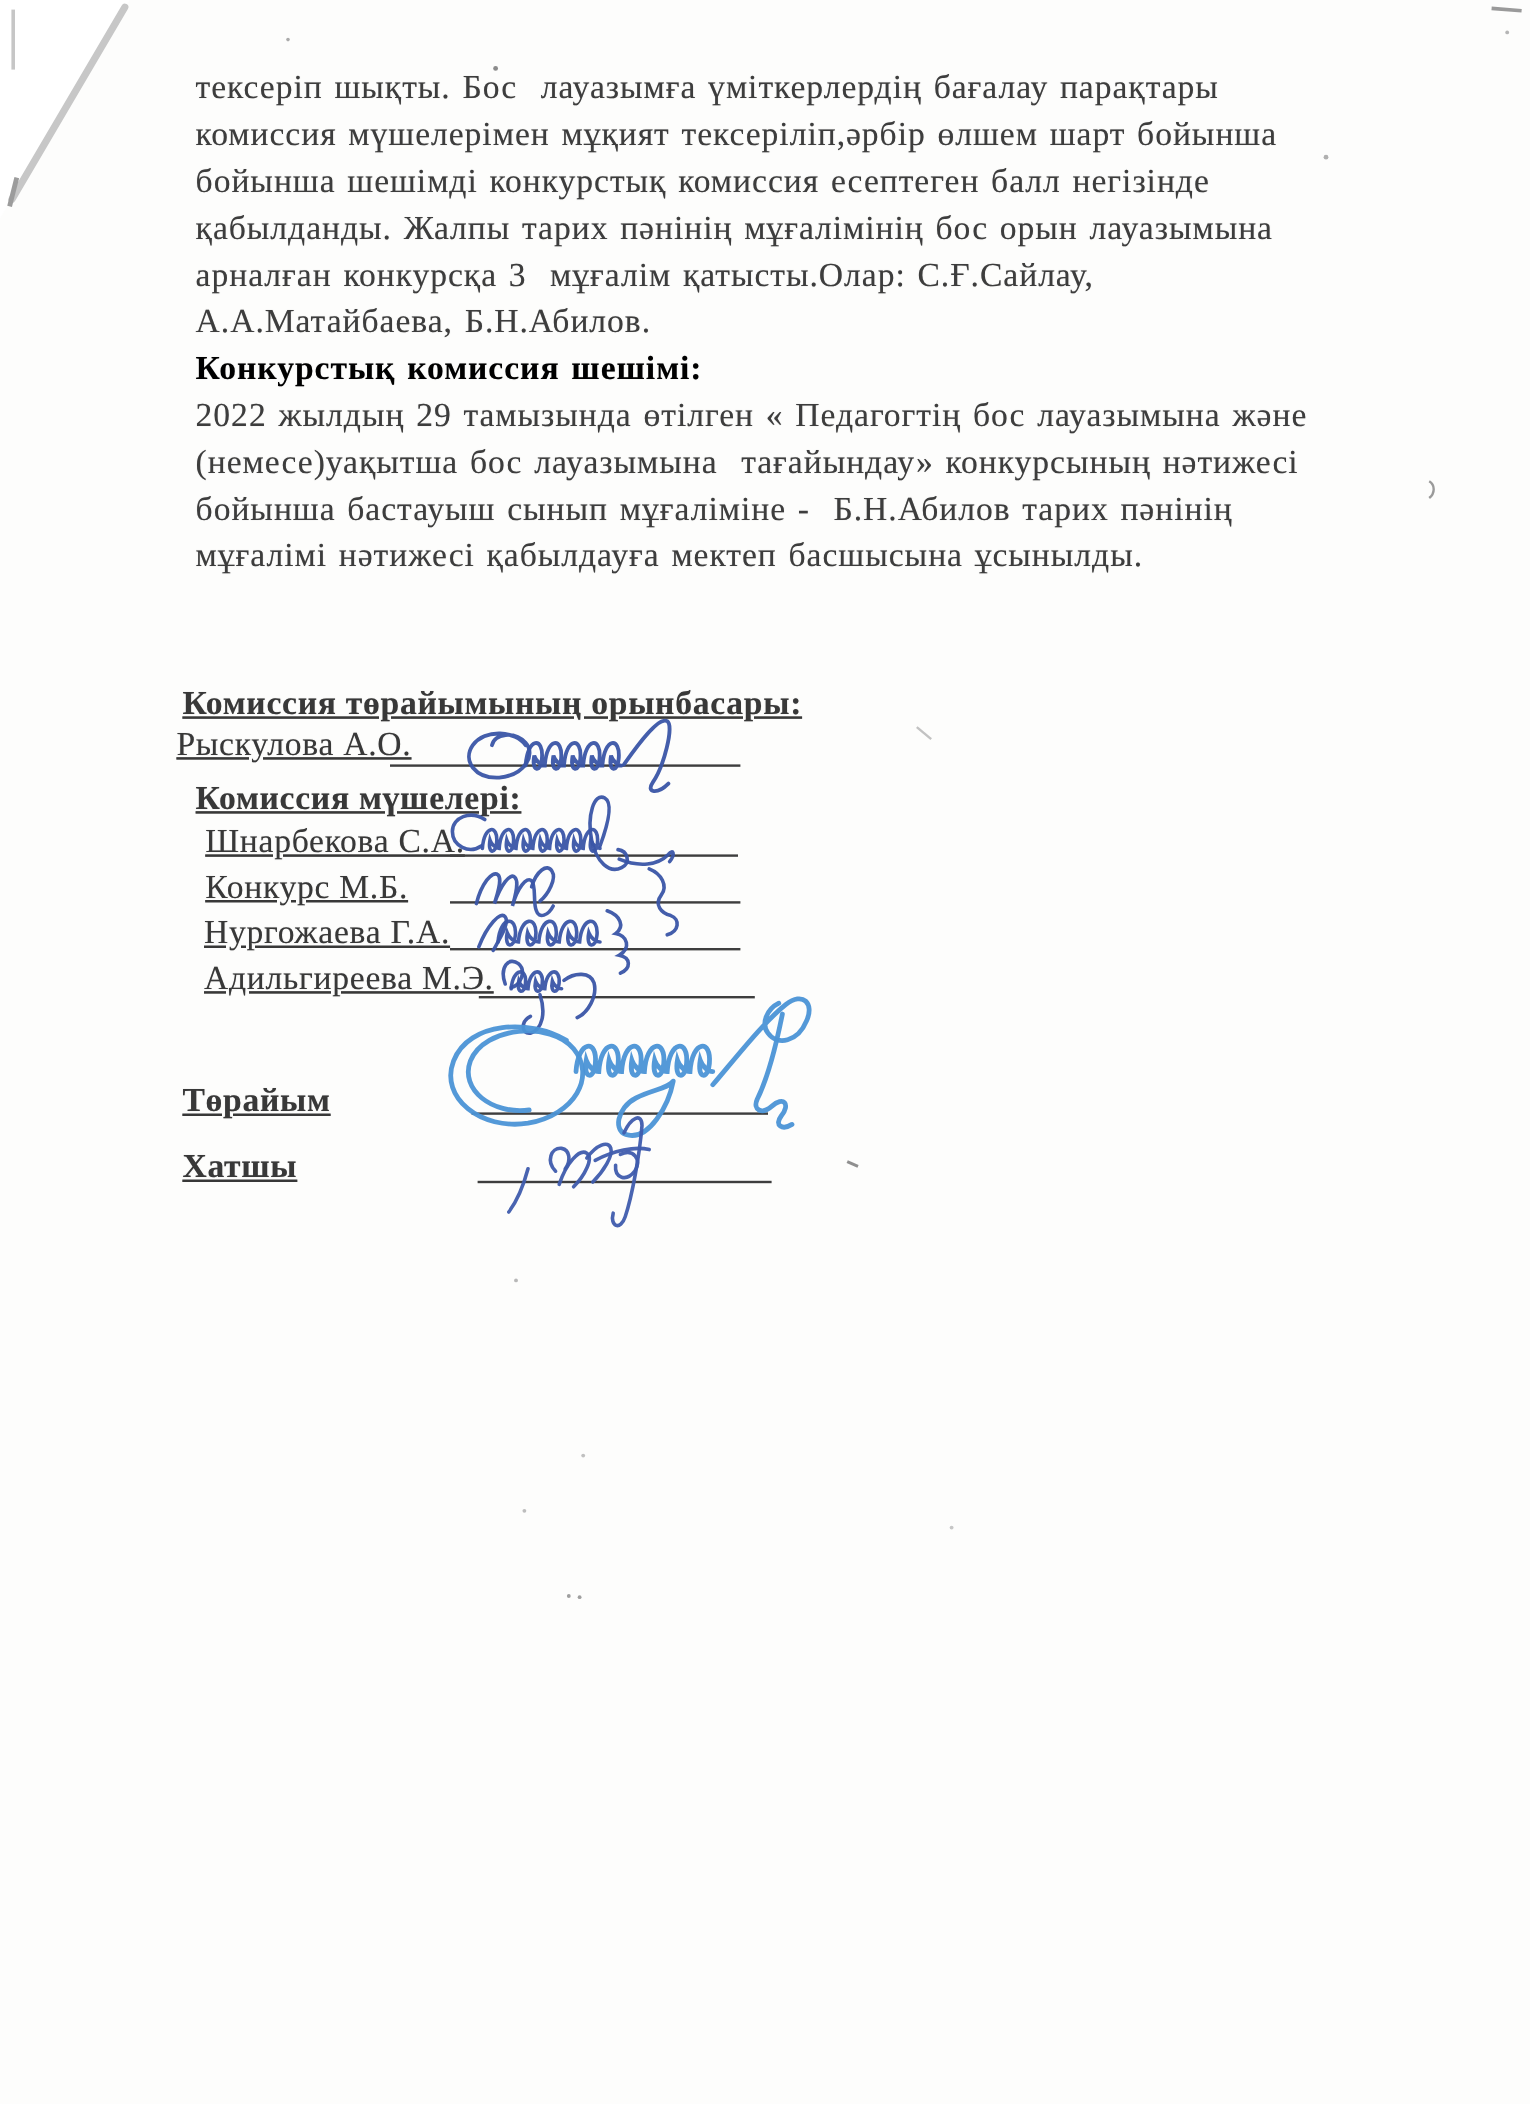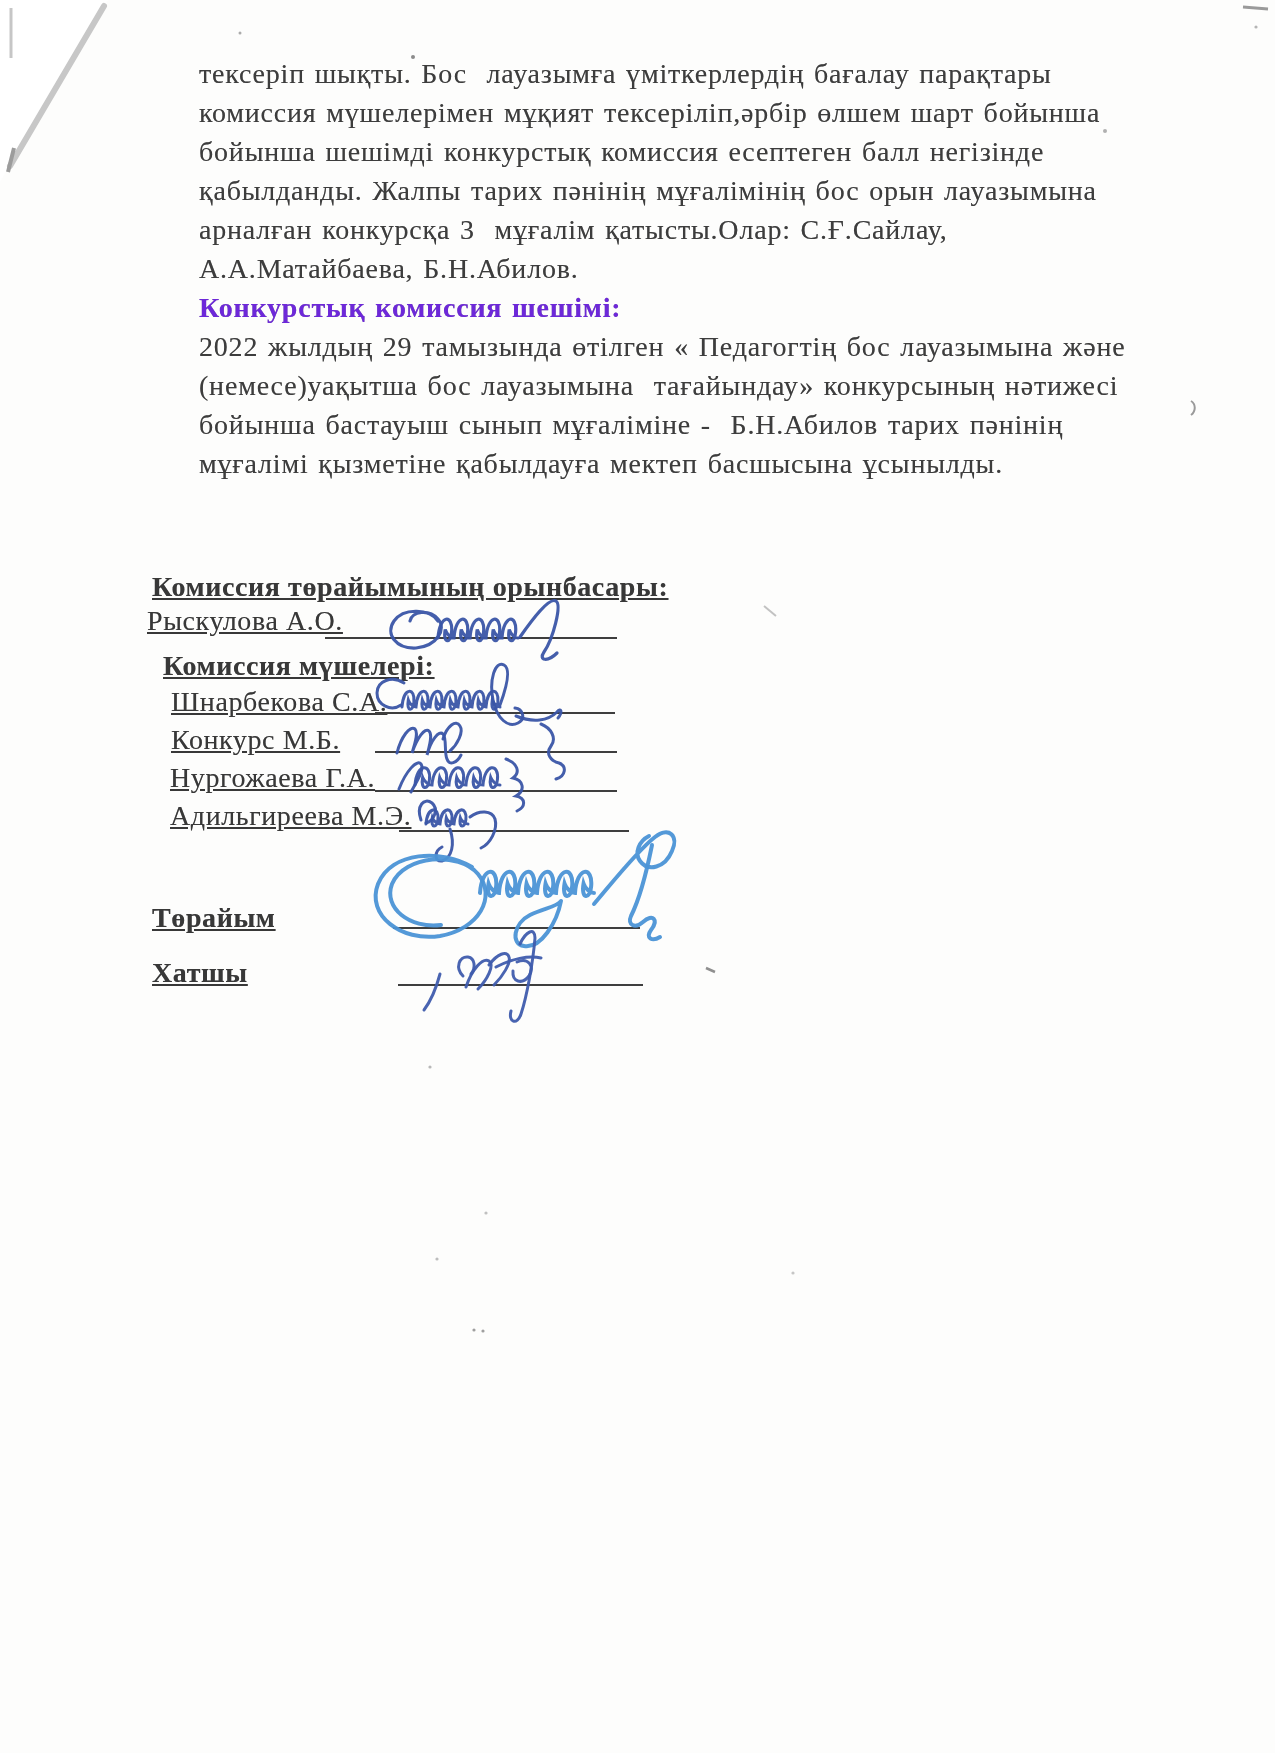--- a/index.html
+++ b/index.html
@@ -10,22 +10,22 @@
     overflow:hidden;
     font-family:"Liberation Serif","DejaVu Serif",serif;
   }
   .overlay{position:absolute;left:0;top:0;pointer-events:none;}
   .body-text{
     position:absolute;left:163px;top:54px;width:990px;
     font-size:28px;line-height:39px;color:#3d3d3d;
     letter-spacing:0.8px;word-spacing:2px;
     text-shadow:0 0 0.6px rgba(80,80,80,0.5);
   }
-  .line{white-space:pre;margin-left:36px;}
-  .bold{font-weight:bold;color:#6d28d9;}
+  .line{white-space:pre;}
+  .bold{font-weight:bold;color:#000000;}
   .label{
     position:absolute;font-size:28px;color:#383838;white-space:pre;
     letter-spacing:0.6px;text-shadow:0 0 0.6px rgba(80,80,80,0.5);text-decoration:underline;
   }
   .sig-line{position:absolute;height:0;border-top:2.5px solid #3e3e3e;}
 </style>
 </head>
 <body>
 
 <div class="page">
@@ -55,21 +55,21 @@
     <div class="line">тексеріп шықты. Бос  лауазымға үміткерлердің бағалау парақтары</div>
     <div class="line">комиссия мүшелерімен мұқият тексеріліп,әрбір өлшем шарт бойынша</div>
     <div class="line">бойынша шешімді конкурстық комиссия есептеген балл негізінде</div>
     <div class="line">қабылданды. Жалпы тарих пәнінің мұғалімінің бос орын лауазымына</div>
     <div class="line">арналған конкурсқа 3  мұғалім қатысты.Олар: С.Ғ.Сайлау,</div>
     <div class="line">А.А.Матайбаева, Б.Н.Абилов.</div>
     <div class="line bold">Конкурстық комиссия шешімі:</div>
     <div class="line">2022 жылдың 29 тамызында өтілген « Педагогтің бос лауазымына және</div>
     <div class="line">(немесе)уақытша бос лауазымына  тағайындау» конкурсының нәтижесі</div>
     <div class="line">бойынша бастауыш сынып мұғаліміне -  Б.Н.Абилов тарих пәнінің</div>
-    <div class="line">мұғалімі қызметіне қабылдауға мектеп басшысына ұсынылды.</div>
+    <div class="line">мұғалімі нәтижесі қабылдауға мектеп басшысына ұсынылды.</div>
   </div>
 
   <div>
     <div class="label bold" style="left:152px;top:571px">Комиссия төрайымының орынбасары:</div>
     <div class="label" style="left:147px;top:605px">Рыскулова А.О.</div>
     <div class="sig-line" style="left:325px;top:637px;width:292px"></div>
 
     <div class="label bold" style="left:163px;top:650px">Комиссия мүшелері:</div>
 
     <div class="label" style="left:171px;top:686px">Шнарбекова С.А.</div>

